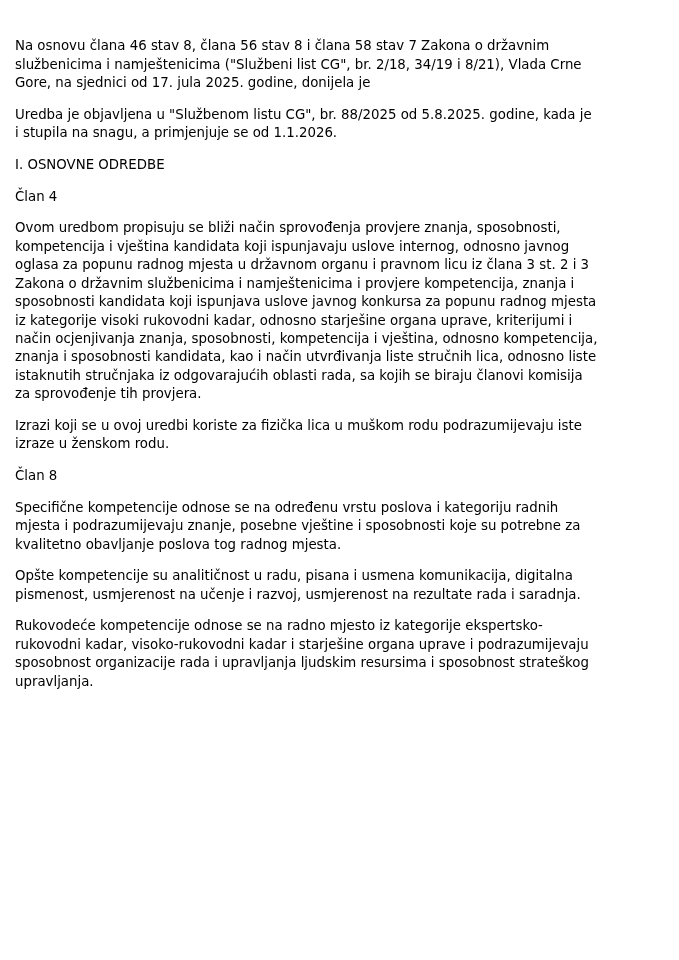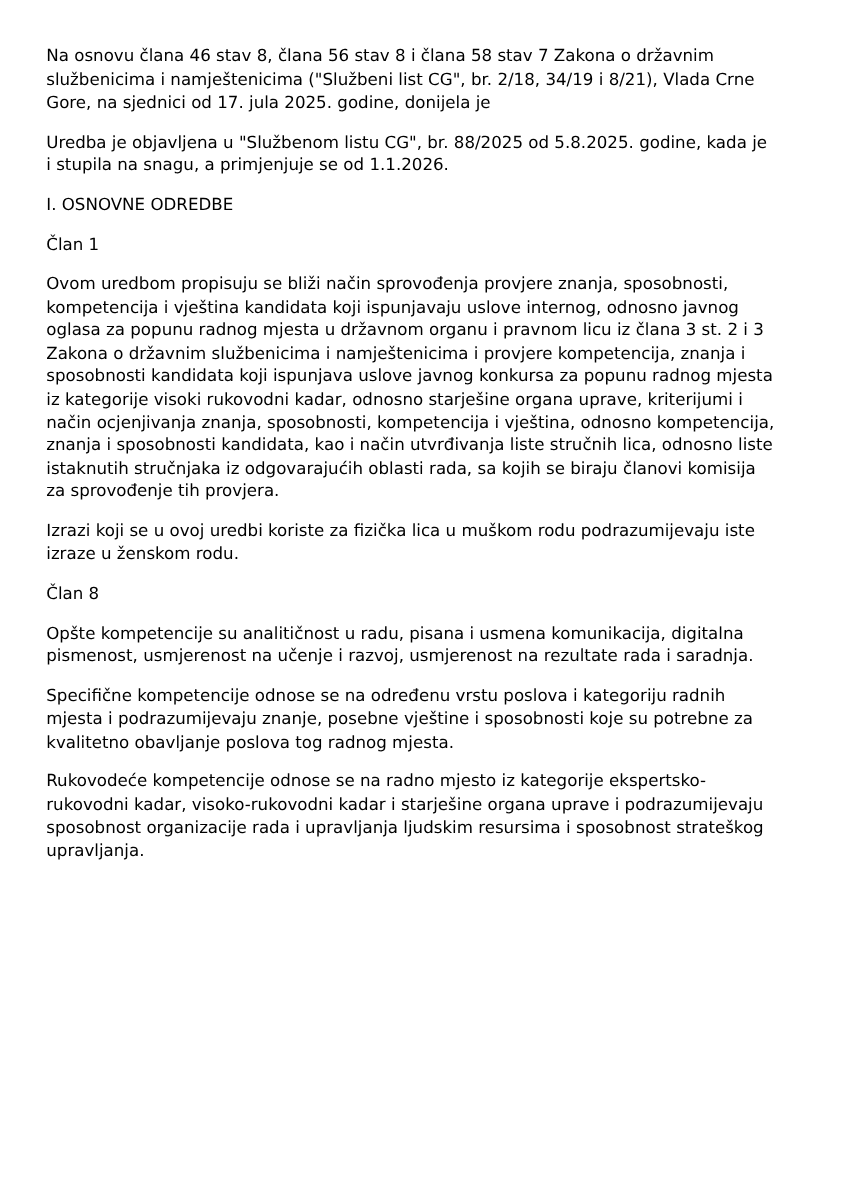--- a/index.html
+++ b/index.html
@@ -11,55 +11,55 @@
     width: 679px;
     height: 960px;
     overflow: hidden;
     font-family: "DejaVu Sans", "Liberation Sans", sans-serif;
     font-size: 13.33px;
     line-height: 18.4px;
     color: #000000;
     -webkit-font-smoothing: antialiased;
   }
   .doc {
-    padding: 24px 10px 0 37px;
+    padding: 24px 10px 0 15px;
     max-width: 632px;
     box-sizing: border-box;
   }
   .para {
     margin: 13.33px 0 0 0;
     white-space: pre-line;
   }
 </style>
 </head>
 <body>
 
 <div class="doc">
     <p class="para">Na osnovu člana 46 stav 8, člana 56 stav 8 i člana 58 stav 7 Zakona o državnim
 službenicima i namještenicima ("Službeni list CG", br. 2/18, 34/19 i 8/21), Vlada Crne
 Gore, na sjednici od 17. jula 2025. godine, donijela je</p>
     <p class="para">Uredba je objavljena u "Službenom listu CG", br. 88/2025 od 5.8.2025. godine, kada je
 i stupila na snagu, a primjenjuje se od 1.1.2026.</p>
     <p class="para">I. OSNOVNE ODREDBE</p>
-    <p class="para">Član 1</p>
+    <p class="para">Član 4</p>
     <p class="para">Ovom uredbom propisuju se bliži način sprovođenja provjere znanja, sposobnosti,
 kompetencija i vještina kandidata koji ispunjavaju uslove internog, odnosno javnog
 oglasa za popunu radnog mjesta u državnom organu i pravnom licu iz člana 3 st. 2 i 3
 Zakona o državnim službenicima i namještenicima i provjere kompetencija, znanja i
 sposobnosti kandidata koji ispunjava uslove javnog konkursa za popunu radnog mjesta
 iz kategorije visoki rukovodni kadar, odnosno starješine organa uprave, kriterijumi i
 način ocjenjivanja znanja, sposobnosti, kompetencija i vještina, odnosno kompetencija,
 znanja i sposobnosti kandidata, kao i način utvrđivanja liste stručnih lica, odnosno liste
 istaknutih stručnjaka iz odgovarajućih oblasti rada, sa kojih se biraju članovi komisija
 za sprovođenje tih provjera.</p>
     <p class="para">Izrazi koji se u ovoj uredbi koriste za fizička lica u muškom rodu podrazumijevaju iste
 izraze u ženskom rodu.</p>
     <p class="para">Član 8</p>
-    <p class="para">Opšte kompetencije su analitičnost u radu, pisana i usmena komunikacija, digitalna
-pismenost, usmjerenost na učenje i razvoj, usmjerenost na rezultate rada i saradnja.</p>
     <p class="para">Specifične kompetencije odnose se na određenu vrstu poslova i kategoriju radnih
 mjesta i podrazumijevaju znanje, posebne vještine i sposobnosti koje su potrebne za
 kvalitetno obavljanje poslova tog radnog mjesta.</p>
+    <p class="para">Opšte kompetencije su analitičnost u radu, pisana i usmena komunikacija, digitalna
+pismenost, usmjerenost na učenje i razvoj, usmjerenost na rezultate rada i saradnja.</p>
     <p class="para">Rukovodeće kompetencije odnose se na radno mjesto iz kategorije ekspertsko-
 rukovodni kadar, visoko-rukovodni kadar i starješine organa uprave i podrazumijevaju
 sposobnost organizacije rada i upravljanja ljudskim resursima i sposobnost strateškog
 upravljanja.</p>
   </div>
 
 </body></html>

